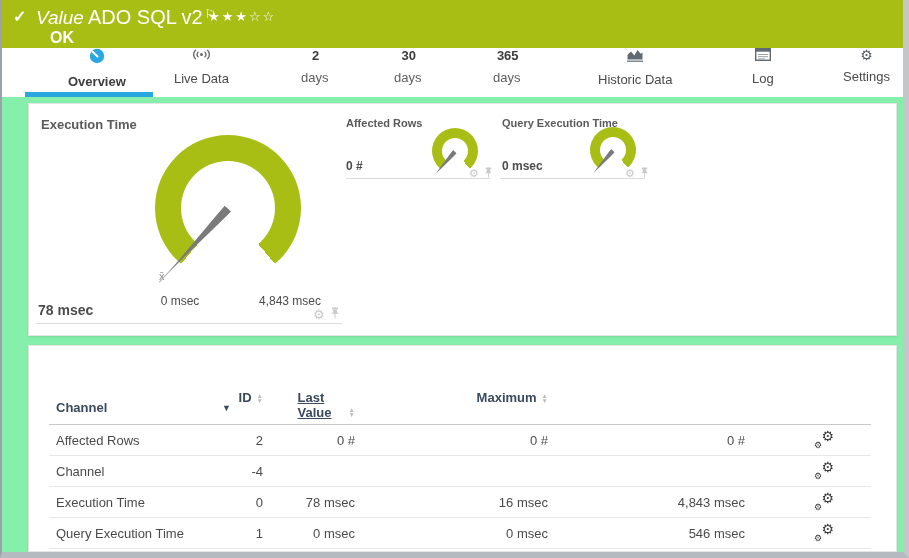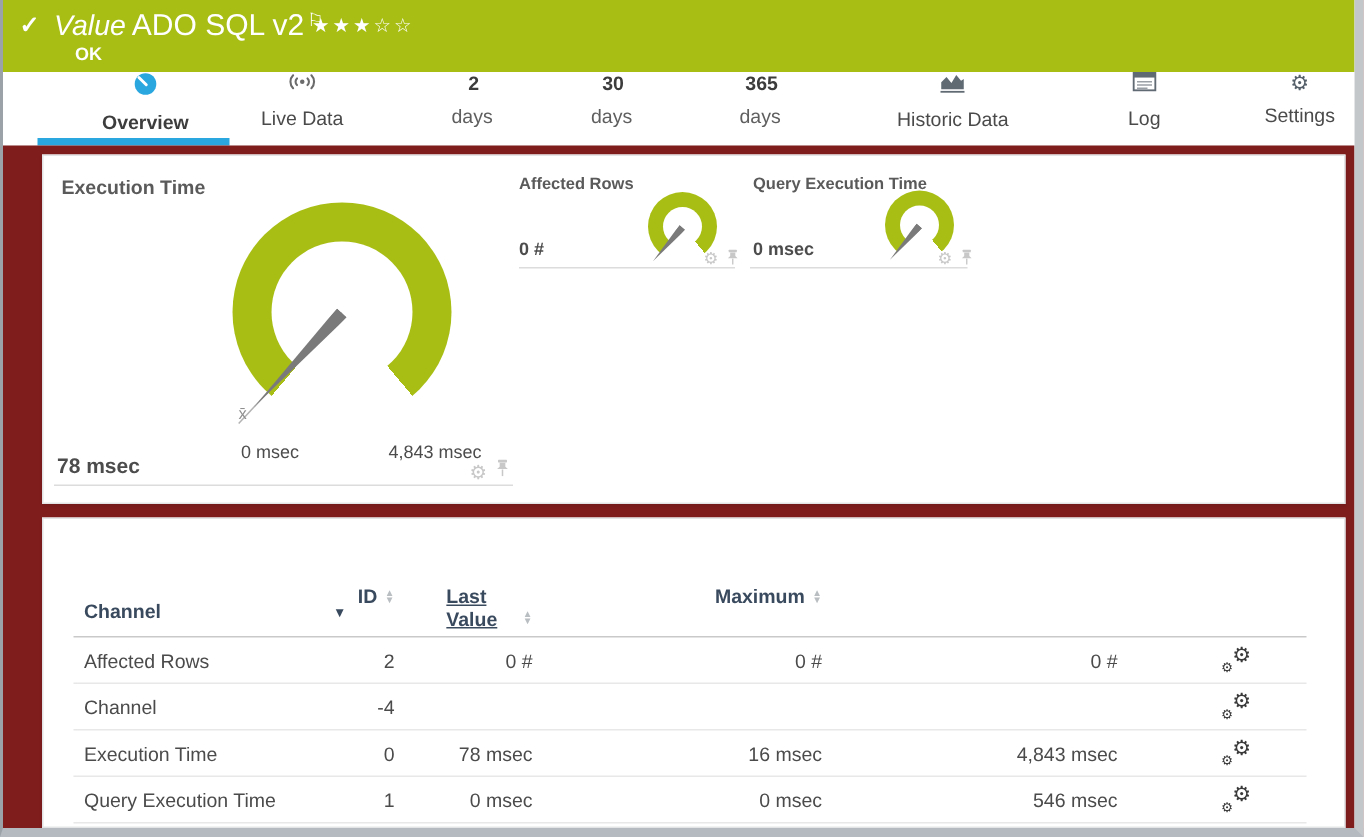--- a/index.html
+++ b/index.html
@@ -11,32 +11,32 @@
     border-left:2px solid #9ba2a8; border-right:6px solid #c3c7ca; border-bottom:6px solid #b4bac0;
   }
   
   .topbar{ position:absolute; top:0; left:0; right:0; height:48px; background:#a8be14; color:#fff; }
   .chk{ position:absolute; left:11px; top:7px; font-size:16px; font-weight:700; }
   .title{ position:absolute; left:34px; top:6px; white-space:nowrap; }
   .title .kind{ font-style:italic; font-weight:400; font-size:19px; }
   .title .name{ font-weight:400; font-size:20px; margin-left:4px; }
   .title .flag{ font-size:12px; vertical-align:super; margin-left:2px; }
   .stars{ position:absolute; left:206px; top:9px; font-size:13px; letter-spacing:2px; cursor:pointer; }
-  .okbadge{ position:absolute; left:48px; top:29px; font-size:12px; font-weight:700; }
+  .okbadge{ position:absolute; left:48px; top:29px; font-size:16px; font-weight:700; }
   
   .tabbar{ position:absolute; top:48px; left:0; right:0; height:49px; background:#ffffff; }
   .tab{ position:absolute; top:0; height:100%; display:flex; align-items:center; gap:7px;
         font-size:13px; color:#4a4a4a; cursor:pointer; white-space:nowrap;flex-direction:column; }
   .tab .tn{ font-weight:700; color:#3c3c3c; }
   .tab .tu{ color:#5f5f5f; margin-left:-2px; }
   .tab.active span.lbl{ font-weight:700; color:#3d3d3d; }
   .tab-underline{ position:absolute; left:23px; bottom:0; width:128px; height:5px; background:#2aa7df; }
   .gearglyph{ font-size:14px; color:#55606a; line-height:1; }
   
-  .content{ position:absolute; top:97px; left:0; right:0; bottom:0; background:#7f1d1d; }
+  .content{ position:absolute; top:97px; left:0; right:0; bottom:0; background:#86efac; }
   .panel{ position:absolute; background:#fff; border:1px solid #e3e4e5; box-shadow:0 1px 2px rgba(0,0,0,.10); }
   .panel1{ left:26px; top:6px; width:869px; height:233px; }
   .panel2{ left:26px; top:248px; width:869px; height:207px; overflow:hidden; padding:44px 25px 0 20px; }
   .gtitle{ position:absolute; font-size:13px; font-weight:700; color:#5a5a5a; }
   .gtitle.small{ font-size:11px; }
   .gvalue{ position:absolute; font-size:14px; font-weight:700; color:#4c4c4c; }
   .gvalue.small{ font-size:12px; }
   .glabel{ position:absolute; font-size:12px; color:#4c4c4c; text-align:center; }
   .avg{ position:absolute; font-size:11px; color:#8f8f8f; }
   .divider{ position:absolute; height:1px; background:#dcdcdc; }

